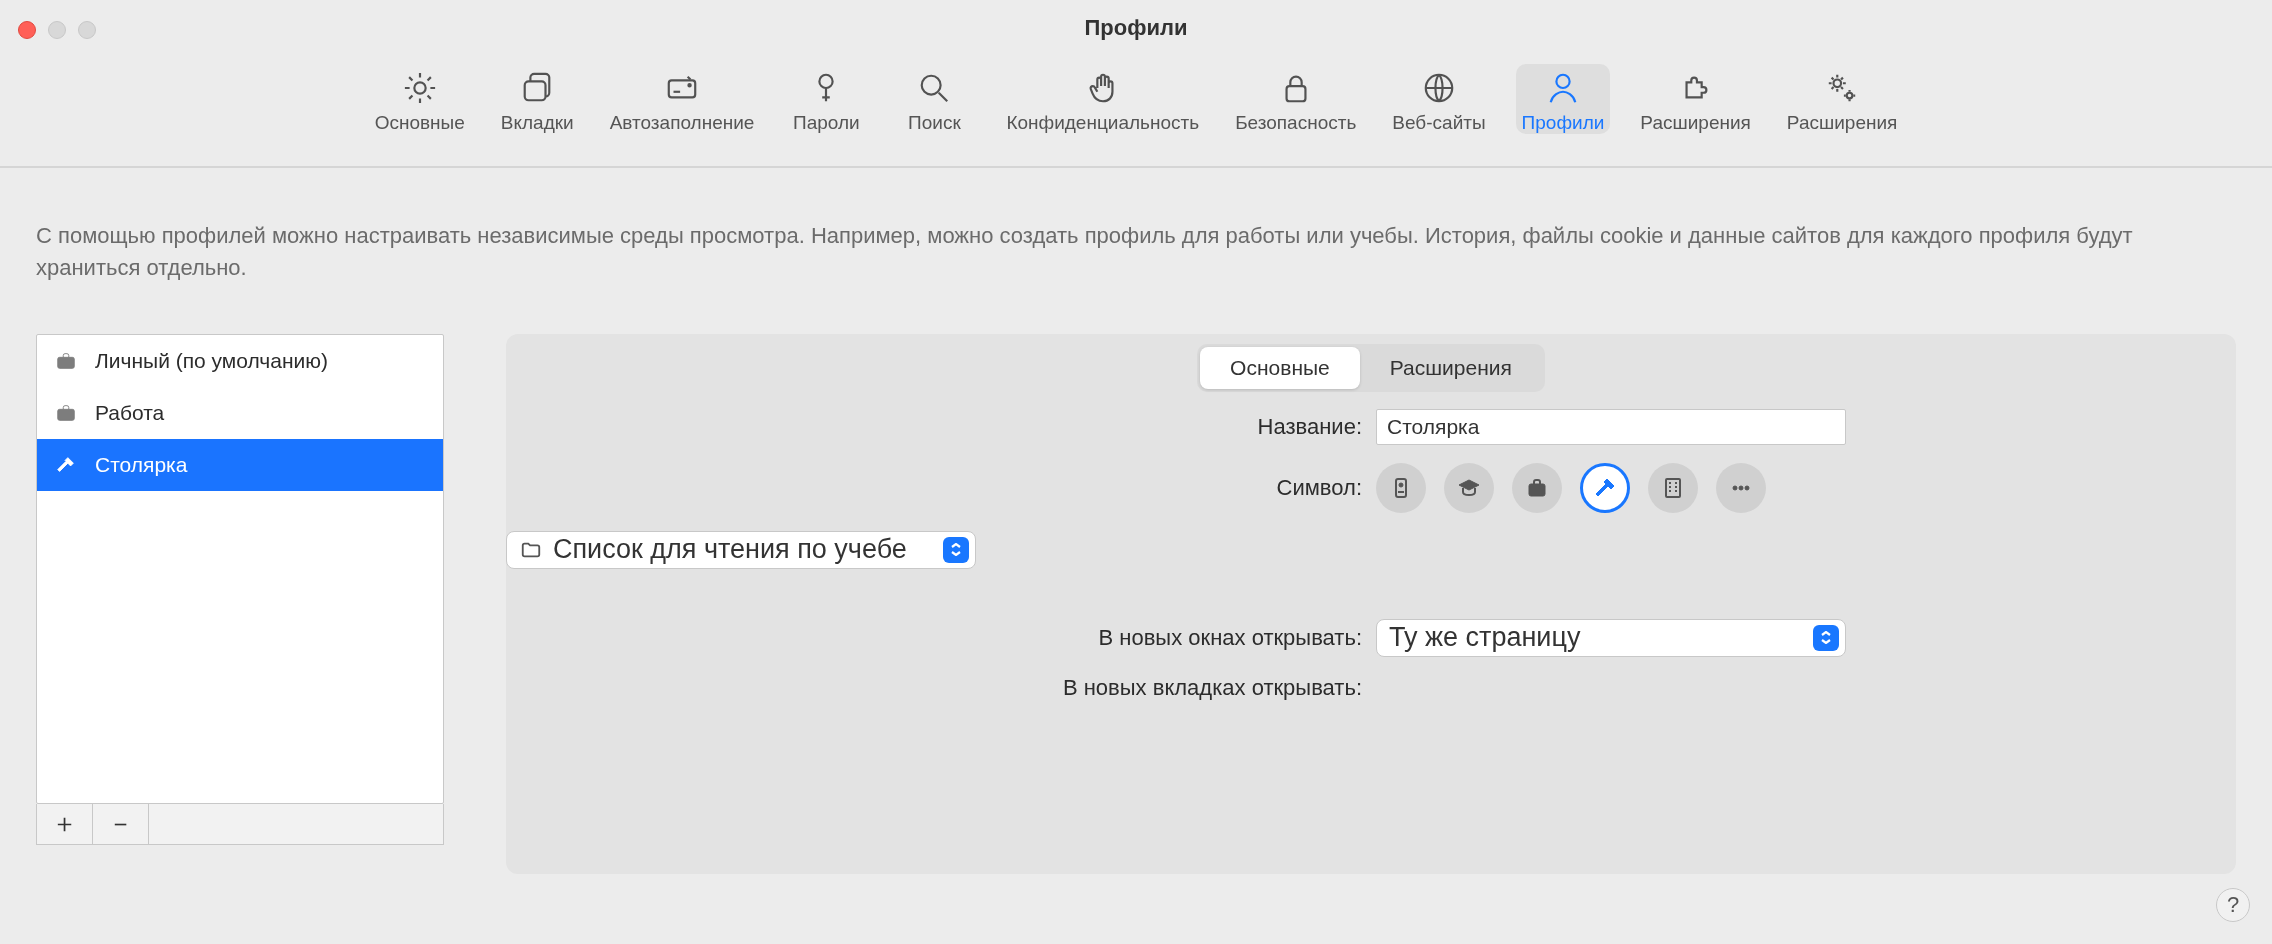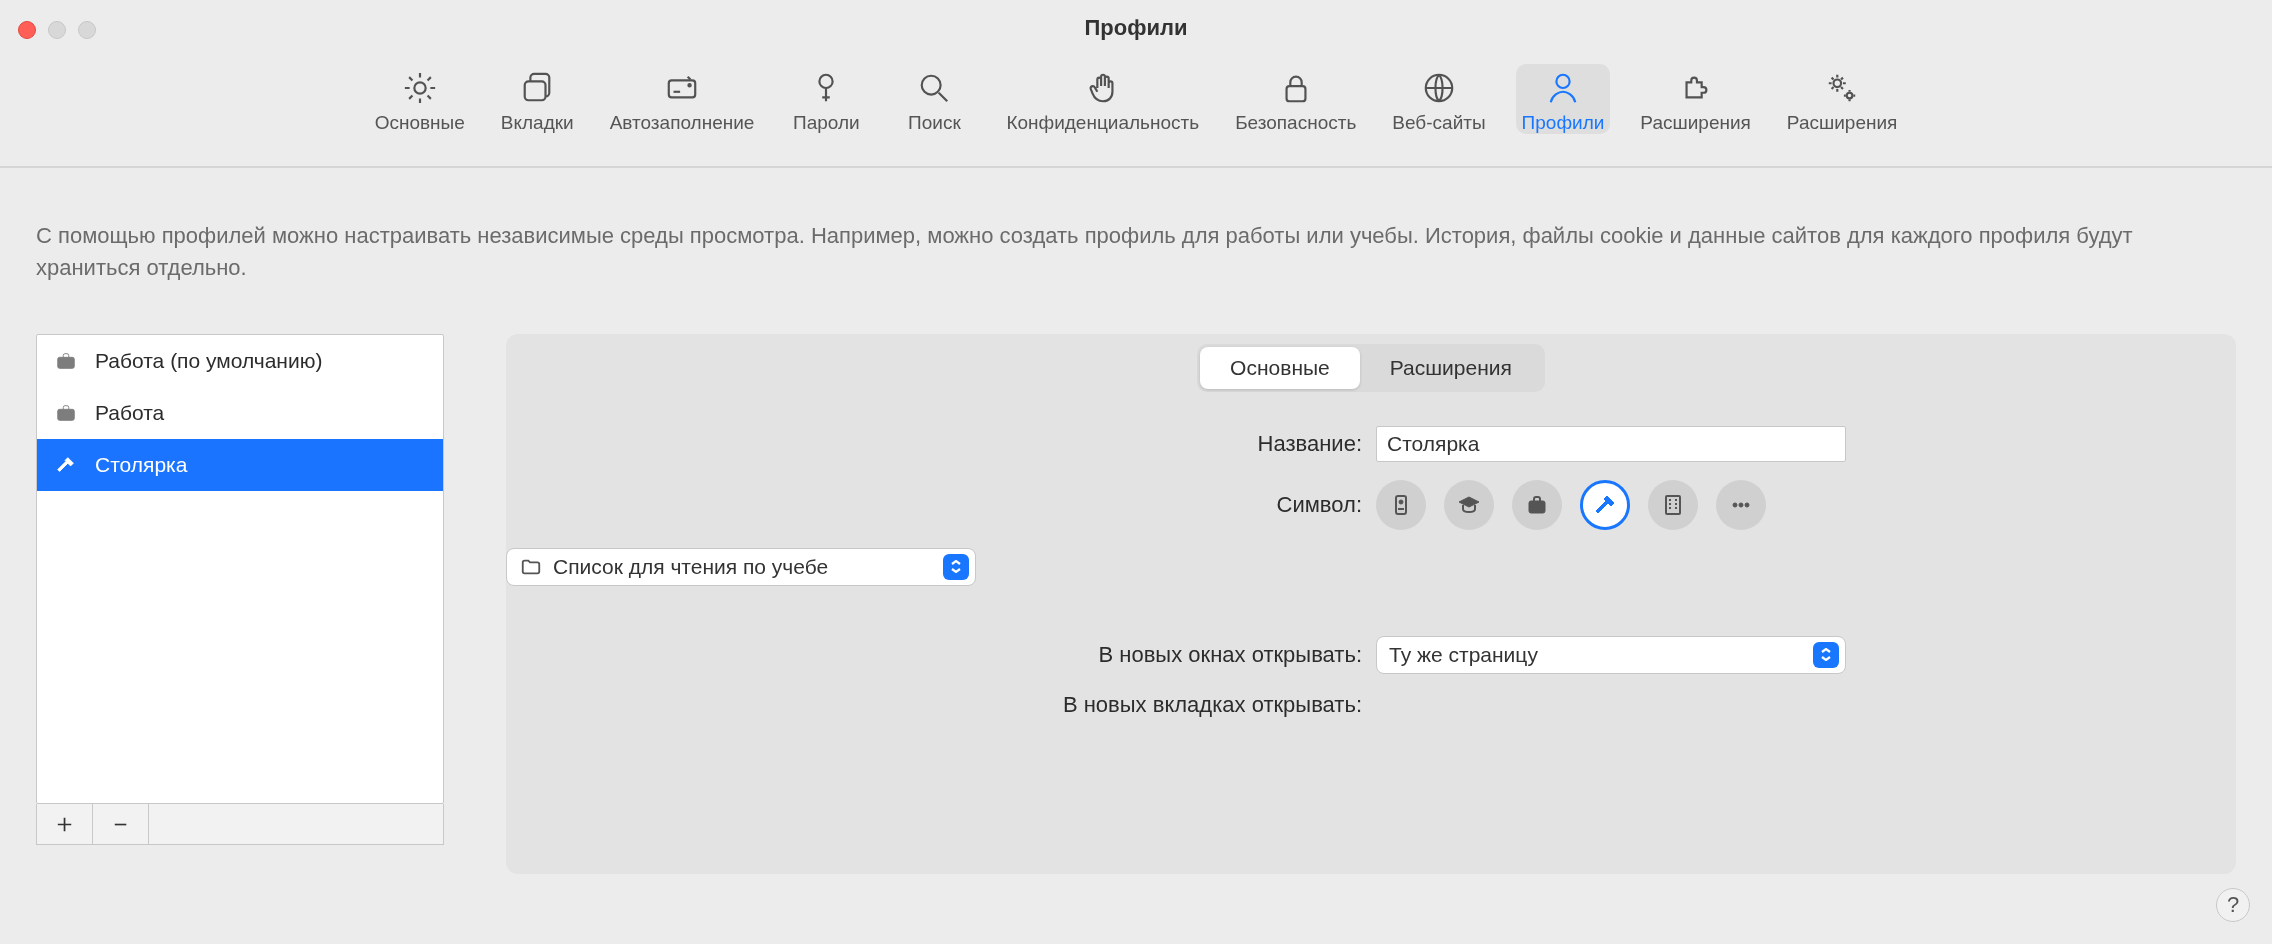--- a/index.html
+++ b/index.html
@@ -45,36 +45,36 @@
   .lbspacer{ flex:1; }
 
   
   .detail { flex:1; background: #e3e3e3; border-radius: 12px; padding: 0; position: relative; min-height: 540px; }
 
   .seg-wrap { display:flex; justify-content:center; padding-top: 10px; }
   .segmented { display:flex; background: #dadada; border-radius: 10px; padding: 3px; }
   .seg { padding: 9px 30px; font-size: 21px; color:#333; border-radius: 8px; }
   .seg.active { background: #fff; box-shadow: 0 1px 3px rgba(0,0,0,0.15); }
 
-  .form { margin-top: 34px; }
+  .form { margin-top: 17px; }
   .row { display:flex; align-items:center; margin-bottom: 18px; }
   .row .label { width: 870px; text-align: right; font-size: 22px; color:#2c2c2c; padding-right: 14px; }
   .row .field { flex: 0 0 auto; }
 
   .text-input { width: 470px; height: 36px; background: #fff; border: 1.5px solid #c8c8c8; border-radius: 2px; font-size: 21px; padding: 2px 10px; color:#333; }
 
   .symrow { display:flex; gap: 18px; }
   .symbtn { width: 50px; height: 50px; border-radius: 50%; background: #d0d0d0; display:flex; align-items:center; justify-content:center; }
   .symbtn svg { stroke:#555; fill:#555; }
   .symbtn.selected { background: #fff; border: 3px solid #1977ff; }
   .symbtn.selected svg { stroke:#1977ff; fill:#1977ff; }
 
   .color-swatch { width: 60px; height: 34px; background: #f6a878; border: 1.5px solid #b8b8b8; border-radius: 8px; }
 
-  .select { width: 470px; height: 38px; background: #fff; border: 1.5px solid #c8c8c8; border-radius: 8px; display:flex; align-items:center; padding: 0 6px 0 12px; font-size: 21px; color:#333; position: relative; }
+  .select { width: 470px; height: 38px; background: #fff; border: 1.5px solid #c8c8c8; border-radius: 8px; display:flex; align-items:center; padding: 0 6px 0 12px; font-size: 27px; color:#333; position: relative; }
   .select .selicon { width:24px; height:24px; margin-right:10px; display:flex; align-items:center; justify-content:center; }
   .select .selcaret { width: 26px; height: 26px; background: #1977ff; border-radius: 6px; margin-left:auto; display:flex; flex-direction:column; align-items:center; justify-content:center; gap:1px; }
   .select .selcaret svg { stroke:#fff; stroke-width:2.2; fill:none; }
 
   .gap { height: 32px; }
 
   .helpbtn { position: fixed; right: 22px; bottom: 22px; width: 34px; height: 34px; border-radius:50%; background:#f1f1f1; border:1.5px solid #c8c8c8; display:flex; align-items:center; justify-content:center; font-size:22px; color:#555; }
 </style>
 </head>
 <body>
@@ -202,21 +202,21 @@
 
     <div class="side">
       <div class="list">
         <div class="item">
           <span class="ico">
             <svg viewBox="0 0 24 24" width="22" height="22">
                 <rect x="3" y="8" width="18" height="12" rx="2"></rect>
                 <path d="M9 8V6a2 2 0 0 1 2-2h2a2 2 0 0 1 2 2v2" fill="none"></path>
               </svg>
           </span>
-          <span>Работа (по умолчанию)</span>
+          <span>Личный (по умолчанию)</span>
         </div>
         <div class="item">
           <span class="ico">
             <svg viewBox="0 0 24 24" width="22" height="22">
                 <rect x="3" y="8" width="18" height="12" rx="2"></rect>
                 <path d="M9 8V6a2 2 0 0 1 2-2h2a2 2 0 0 1 2 2v2" fill="none"></path>
               </svg>
           </span>
           <span>Работа</span>
         </div>

